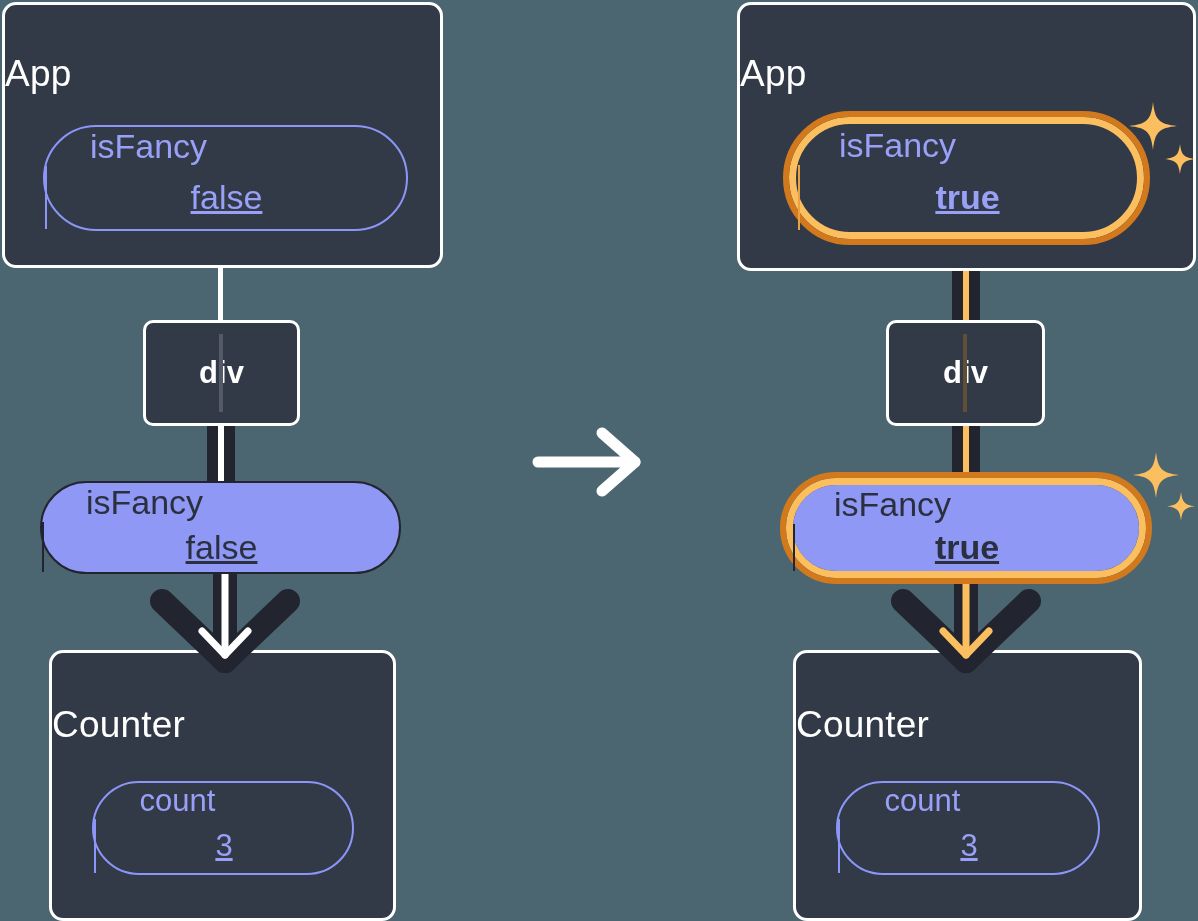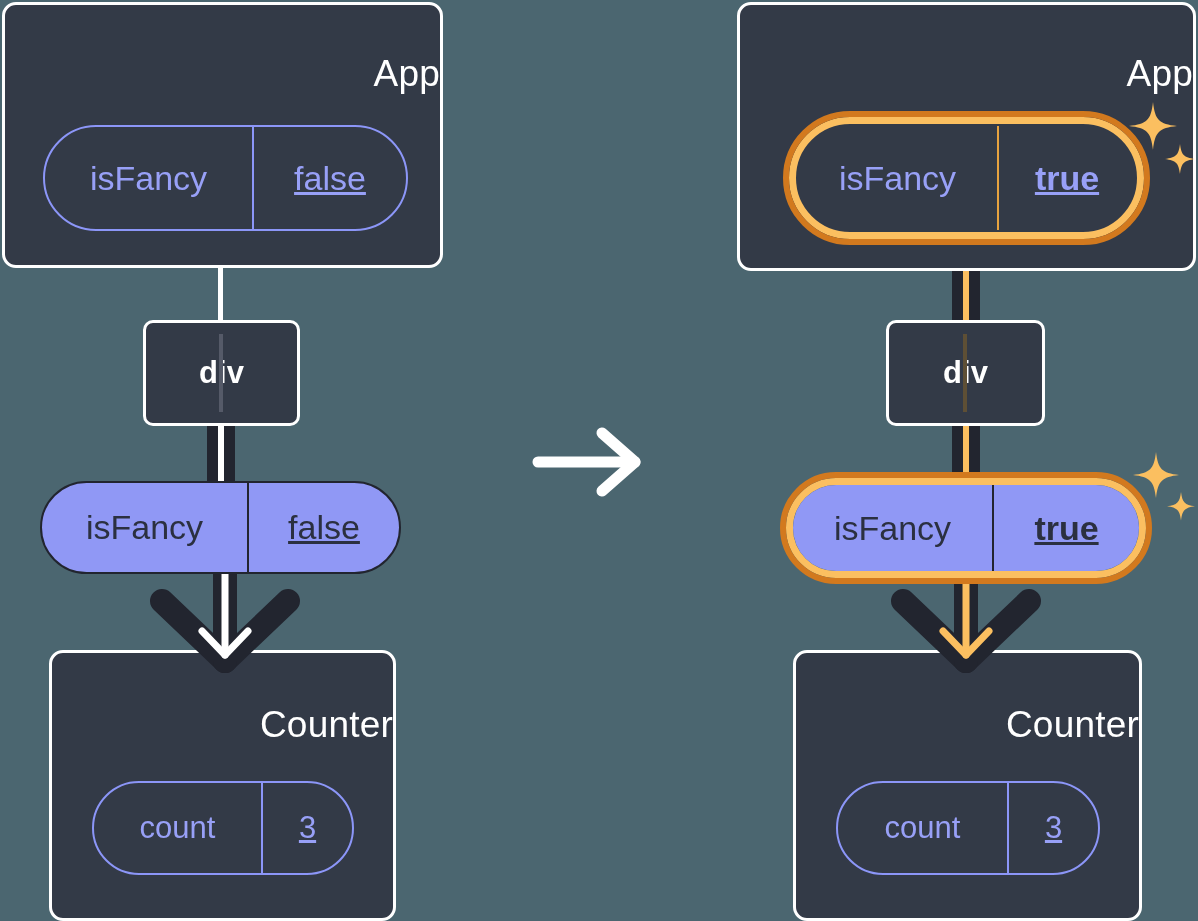--- a/index.html
+++ b/index.html
@@ -17,21 +17,21 @@
     position:absolute;
     background:#333a47;
     border:3px solid #ffffff;
     border-radius:14px;
     box-sizing:border-box;
     z-index:4;
   }
   .cbox-title{
     position:absolute;
     left:0;right:0;
-    text-align:right;
+    text-align:left;
     color:#ffffff;
     font-size:37px;
     font-weight:400;
     letter-spacing:.2px;
   }
 
   
   .divbox{
     position:absolute;
     background:#333a47;
@@ -44,20 +44,21 @@
   }
 
   
   .pill{
     position:absolute;
     box-sizing:border-box;
     border-radius:999px;
     display:flex;
     align-items:stretch;
     z-index:7;
+    flex-direction:column;
   }
   .pill .cell{
     display:flex;align-items:center;justify-content:center;
     box-sizing:border-box;
   }
   .pill .cell.k{flex:0 0 auto;}
   .pill .cell.v{flex:1 1 auto;text-decoration:underline;}
 
   
   .pill.outline{

